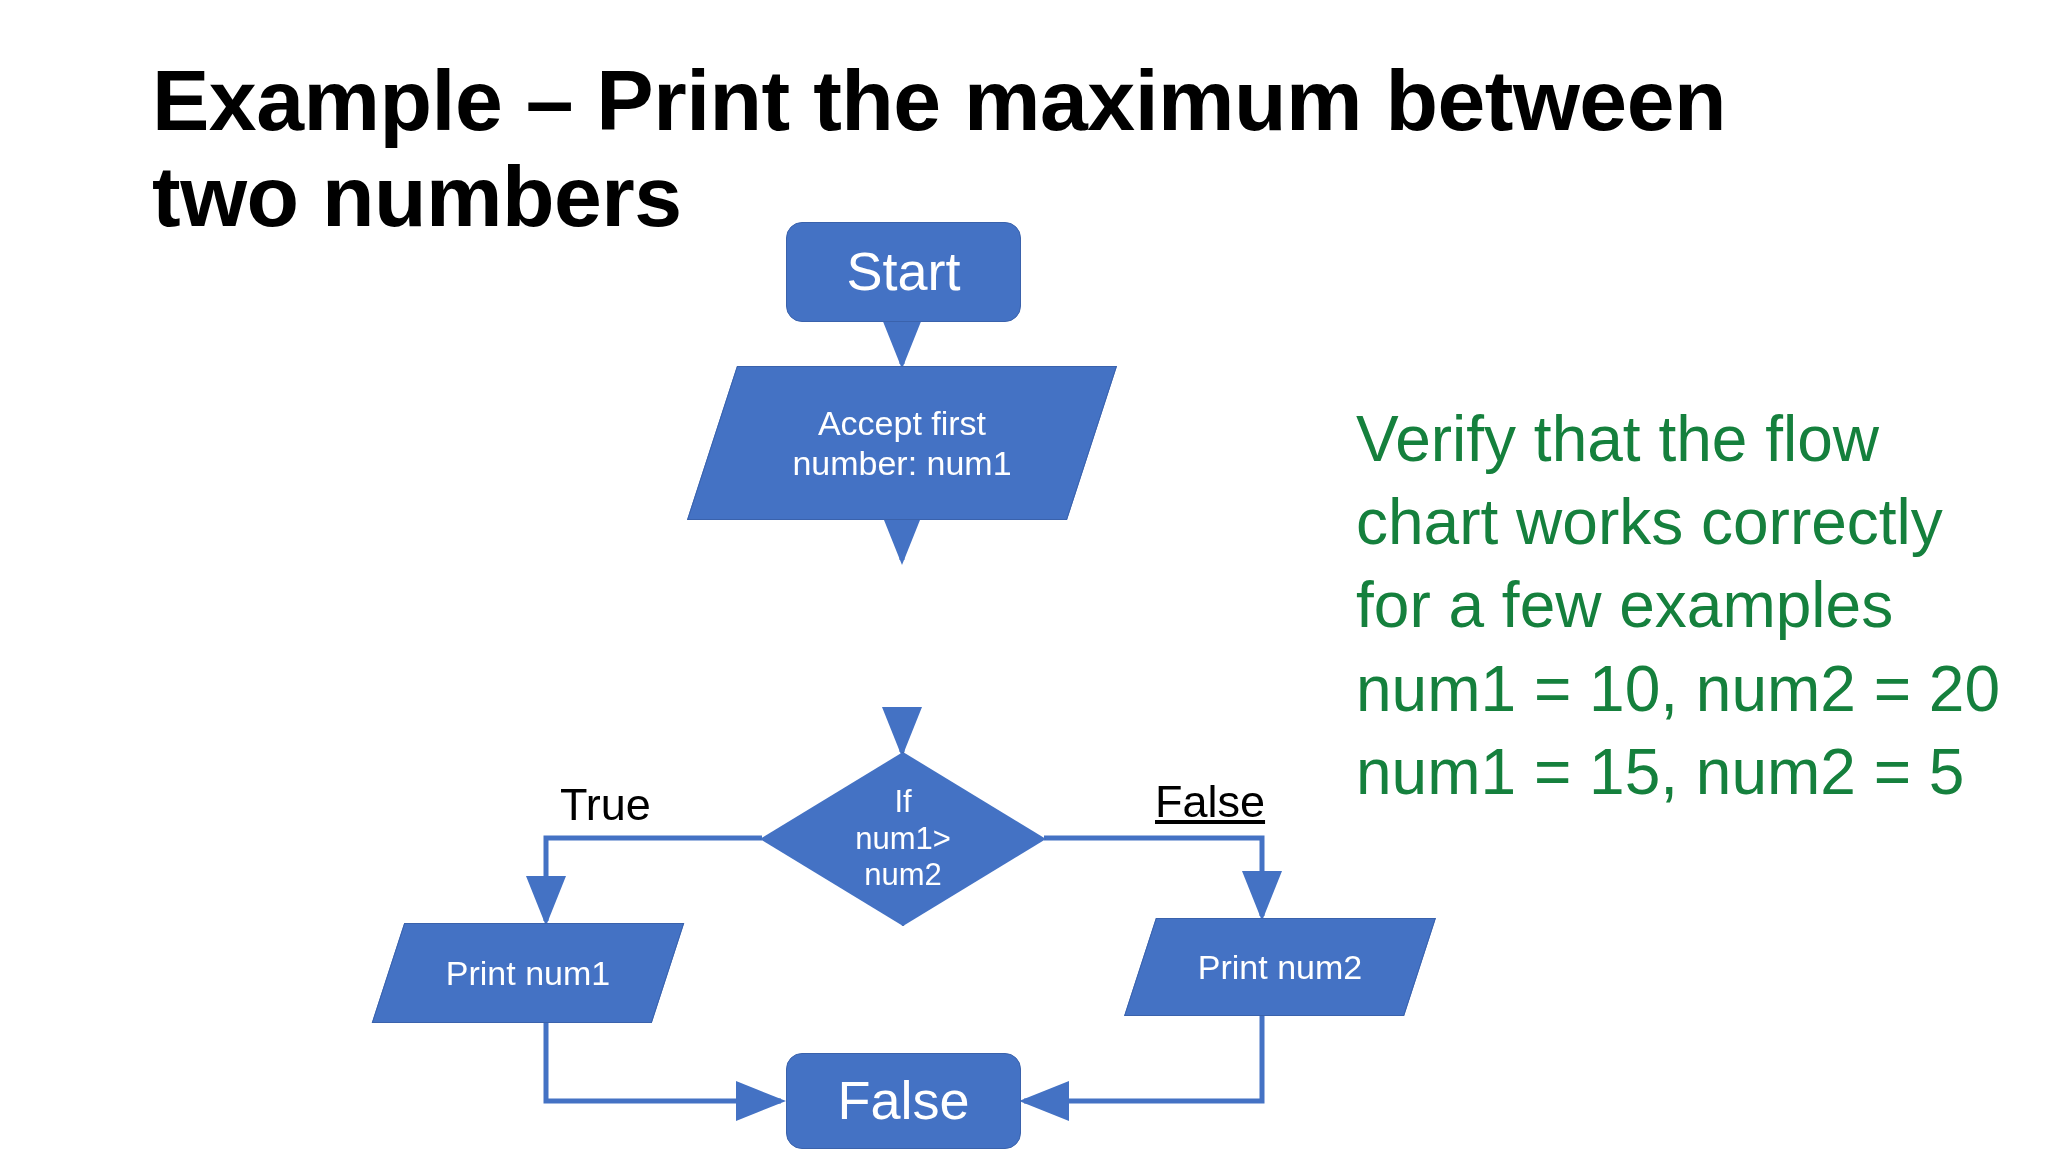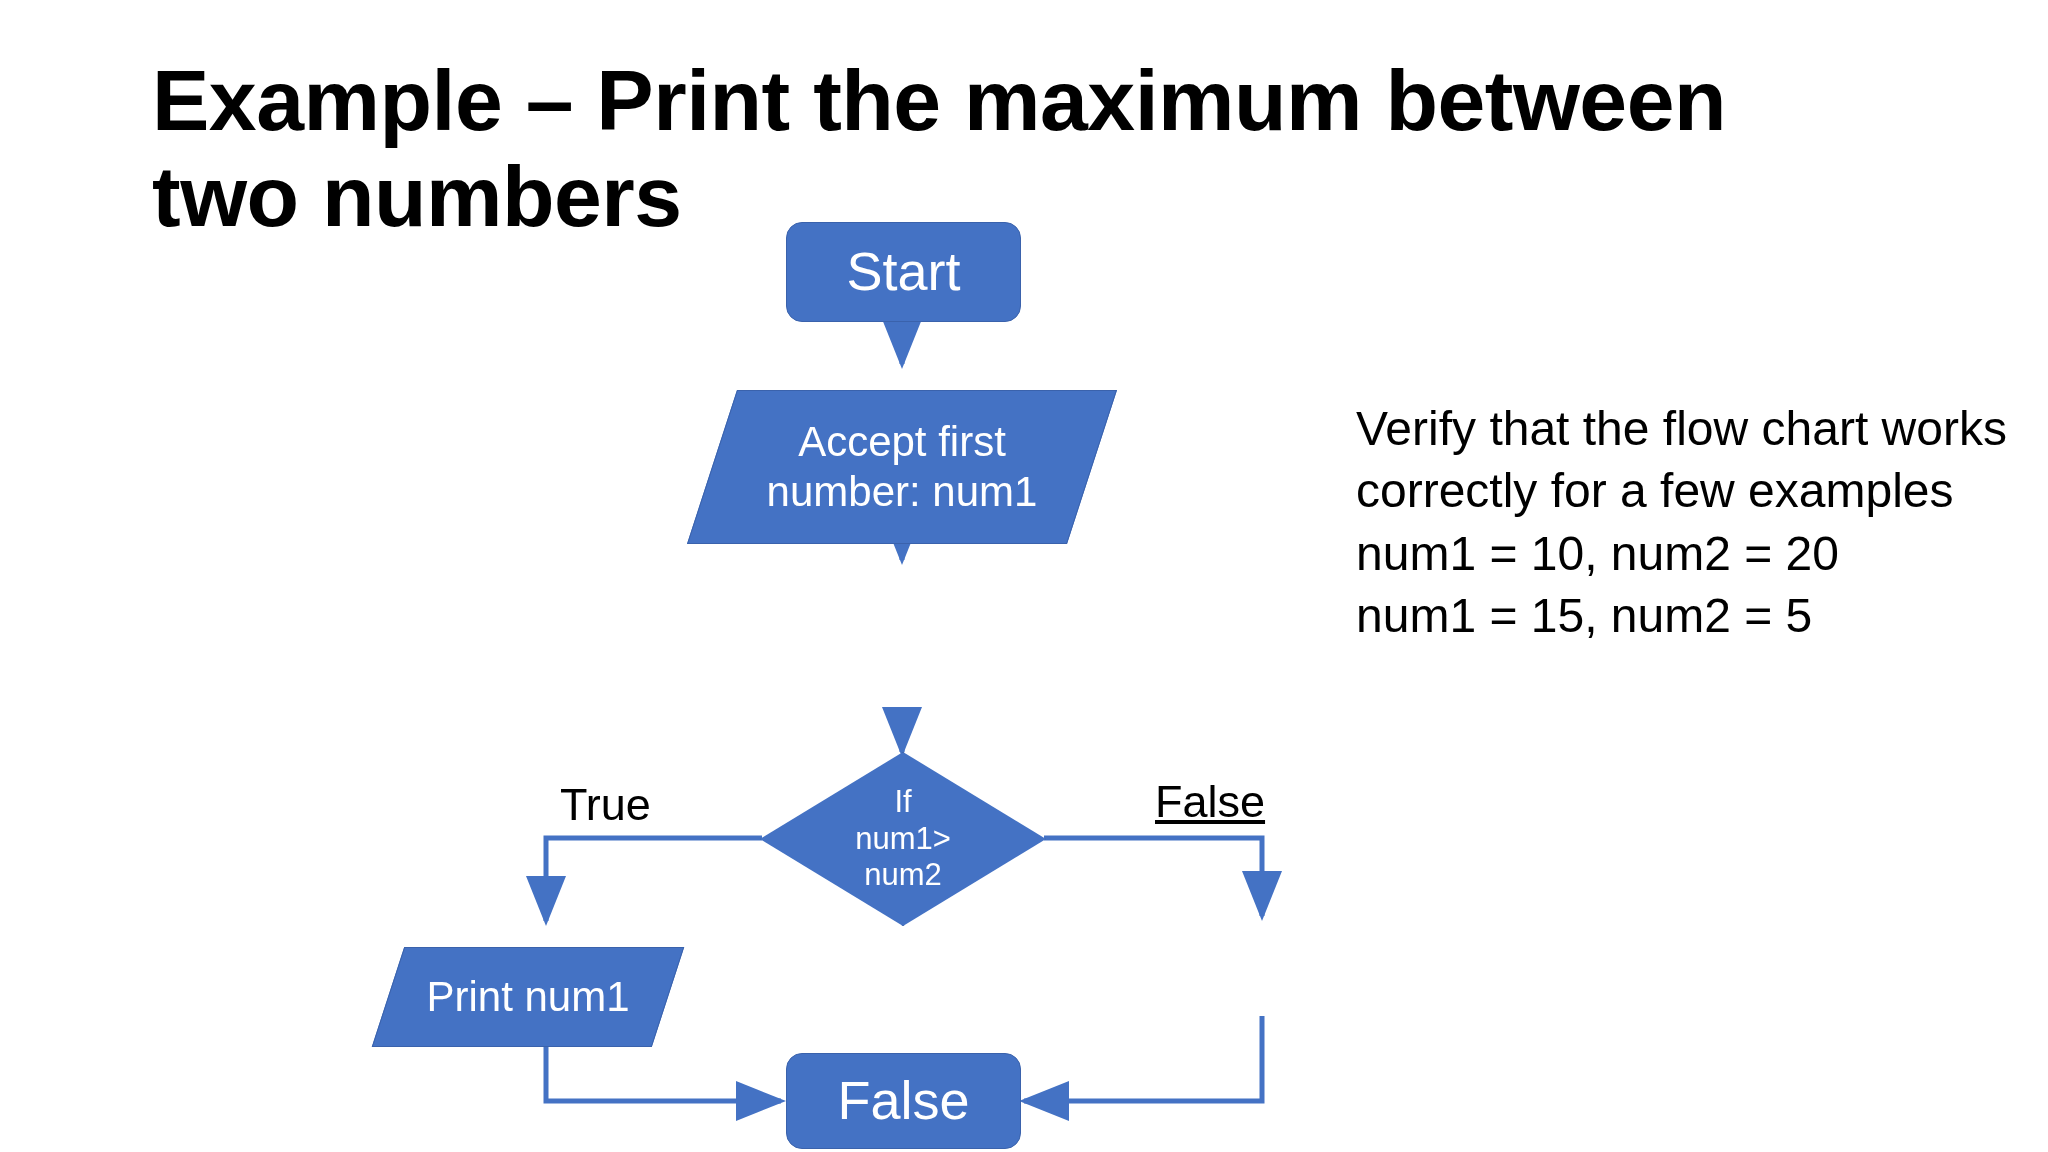--- a/index.html
+++ b/index.html
@@ -31,23 +31,23 @@
     letter-spacing: -0.5px;
     white-space: pre-wrap;
   }
 
   
   #notes-block {
     position: absolute;
     left: 1356px;
     top: 398px;
     width: 660px;
-    font-size: 48px;
+    font-size: 64px;
     line-height: 1.30;
-    color: #000000;
+    color: #15803d;
     white-space: pre-wrap;
   }
 
   
   #connectors {
     position: absolute;
     left: 0;
     top: 0;
     width: 2048px;
     height: 1152px;
@@ -73,22 +73,21 @@
 
   .terminator {
     background: #4472C4;
     border: 1.5px solid #3A62AC;
     border-radius: 16px;
     font-size: 54px;
   }
 
   
   .parallelogram {
-    font-size: 42px;
-    margin-top: 24px;
+    font-size: 34px;
   }
   .parallelogram::before {
     content: "";
     position: absolute;
     left: 0; top: 0; right: 0; bottom: 0;
     background: #4472C4;
     border: 1.5px solid #3A62AC;
     transform: skewX(-18deg);
     z-index: 1;
   }
@@ -161,20 +160,23 @@
   </div>
 
   <div class="branch-label" style="left:560px; top:779px;">True</div>
 
   <div class="branch-label" style="left:1155px; top:776px;text-decoration:underline;">False</div>
 
   <div class="node parallelogram" style="left:388px; top:923px; width:280px; height:100px;">
     <span class="label">Print num1</span>
   </div>
 
+  <div class="node parallelogram" style="left:1140px; top:918px; width:280px; height:98px;">
+    <span class="label">Print num2</span>
+  </div>
 
   <div class="node terminator" style="left:786px; top:1053px; width:235px; height:96px;">
     <span class="label">False</span>
   </div>
 
   <div id="notes-block">Verify that the flow chart works correctly for a few examples
 num1 = 10, num2 = 20
 num1 = 15, num2 = 5</div>
 
 </div>

